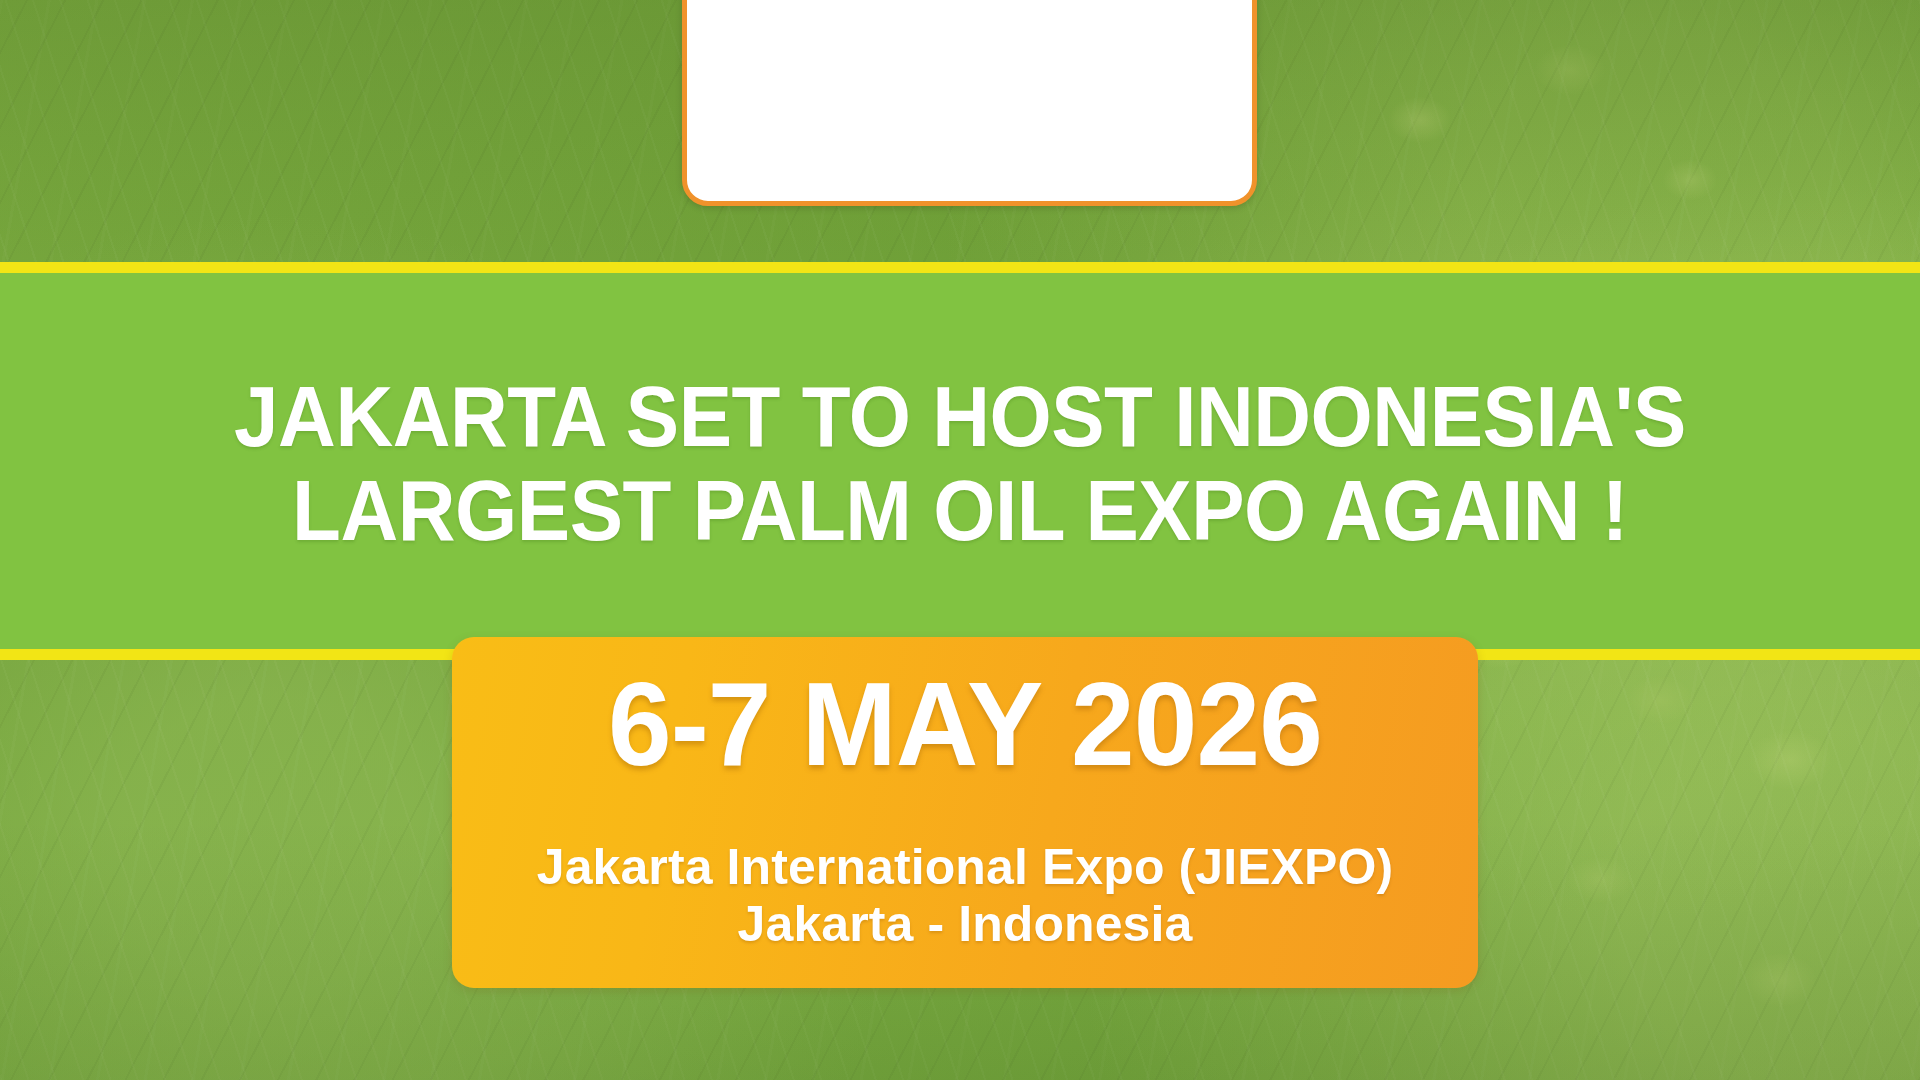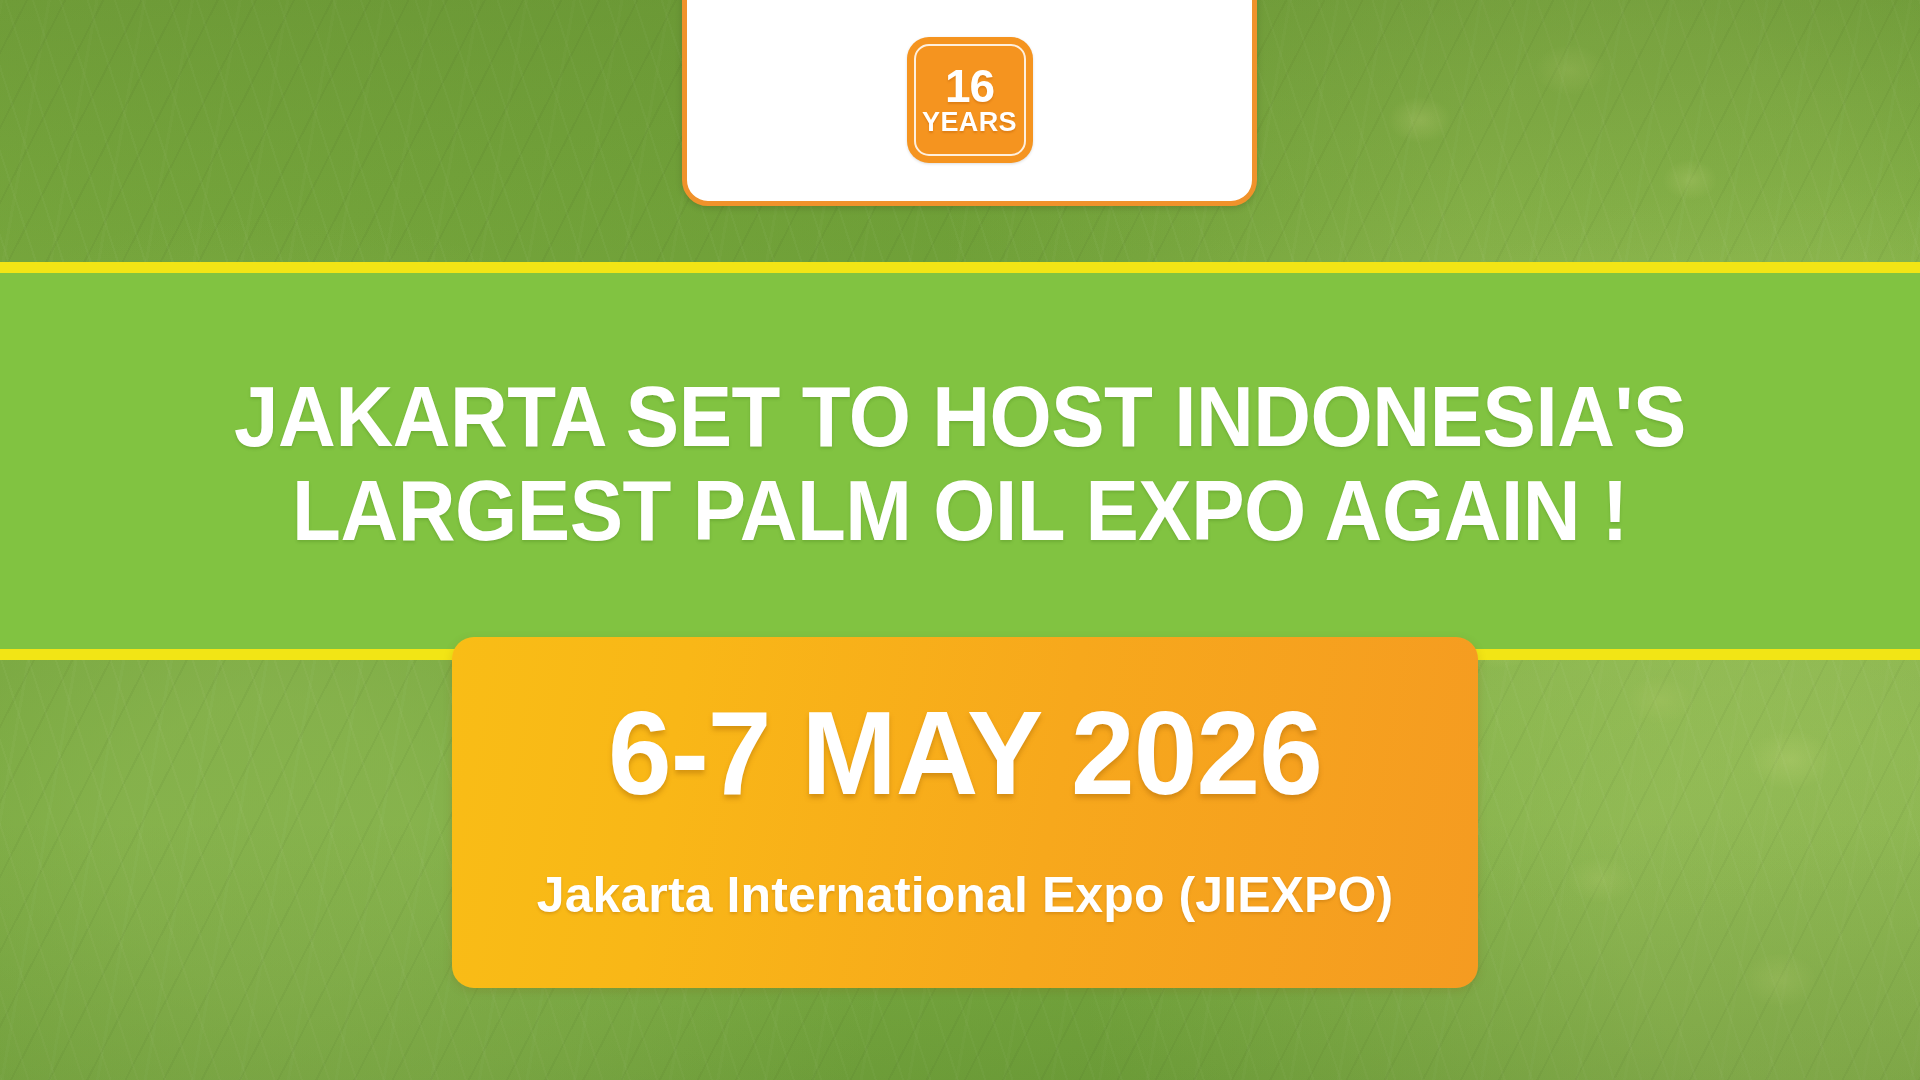--- a/index.html
+++ b/index.html
@@ -121,36 +121,33 @@
 
 <div id="stage">
 
   <div class="bg-base"></div>
   <div class="bg-foliage"></div>
   <div class="bg-fruit"></div>
   <div class="bg-vignette"></div>
 
   <div class="logo-card">
 
-    <div class="badge-16">
-      <div class="badge-num">16</div>
-      <div class="badge-years">YEARS</div>
-    </div>
 
   </div>
 
   <div class="stripe-top"></div>
   <div class="headline-band"></div>
   <div class="stripe-bottom"></div>
 
   <div class="headline">
     <span class="l1">JAKARTA SET TO HOST INDONESIA'S</span>
     <span class="l2">LARGEST PALM OIL EXPO AGAIN !</span>
   </div>
 
   <div class="date-panel">
     <div class="date-line">6-7 MAY 2026</div>
     <div class="venue">
       <span>Jakarta International Expo (JIEXPO)</span>
+      <span>Jakarta - Indonesia</span>
     </div>
   </div>
 
 </div>
 
 </body></html>

